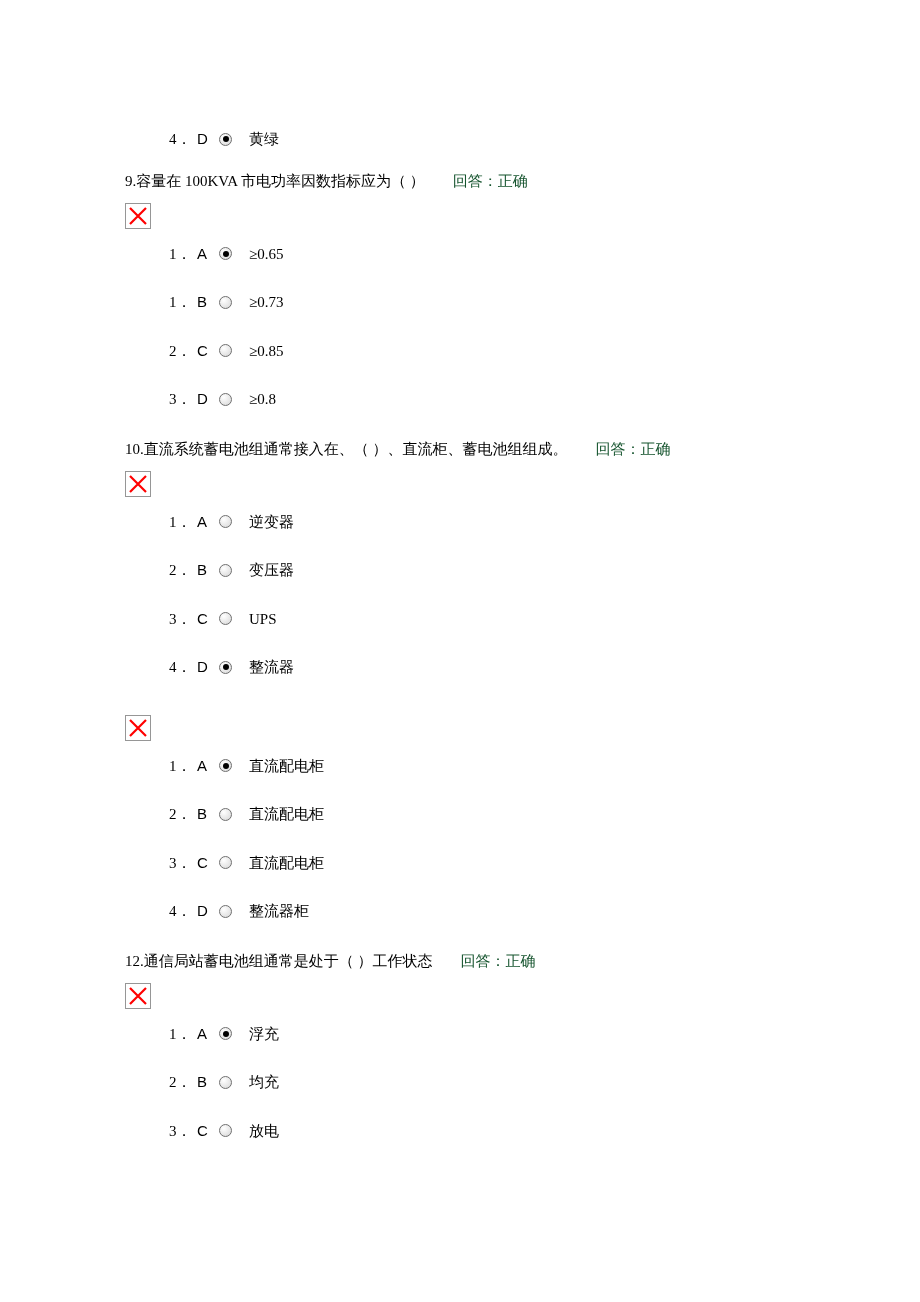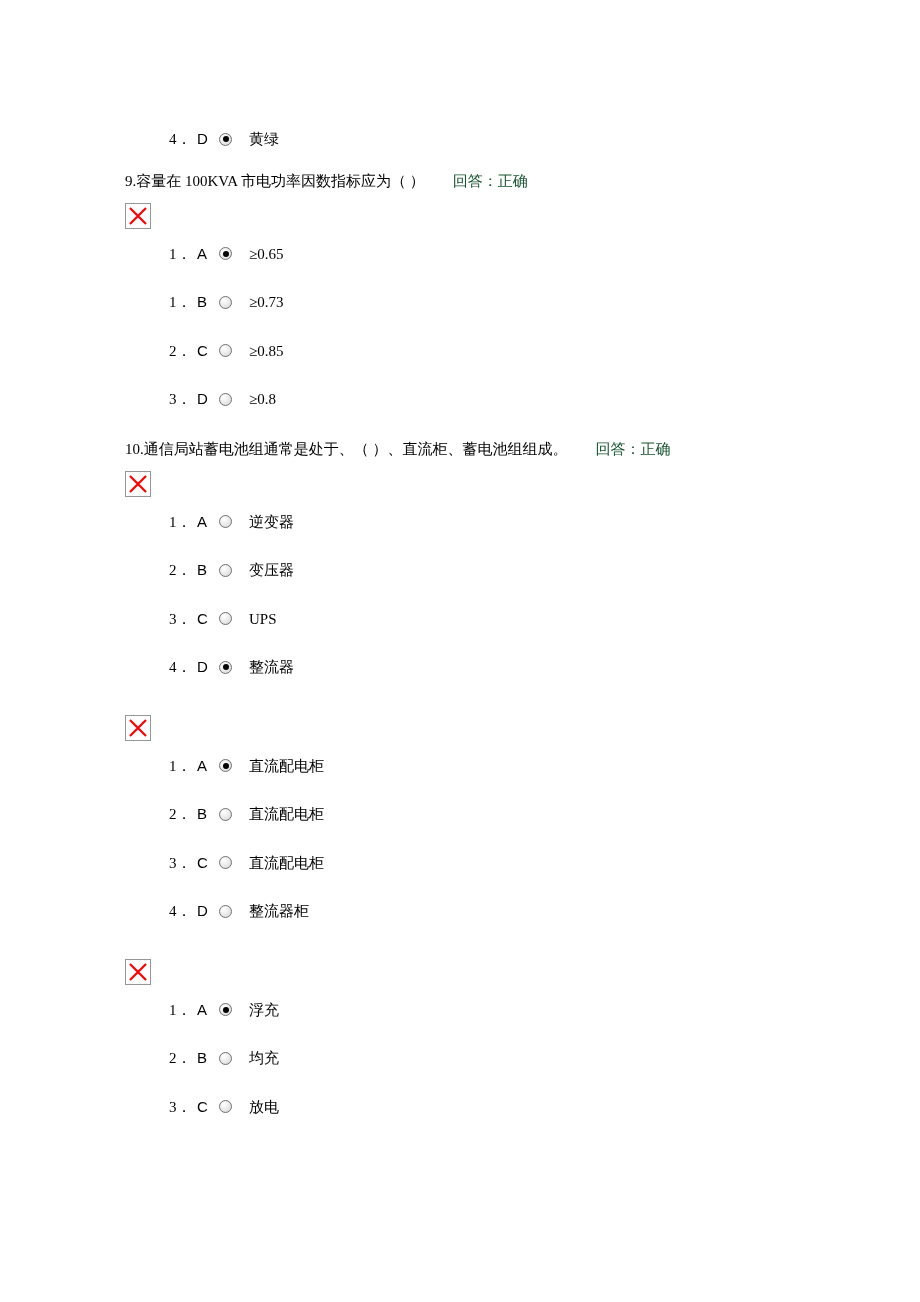--- a/index.html
+++ b/index.html
@@ -129,21 +129,21 @@
         </div>
         <div class="opt-row">
           <span class="opt-num">3．</span>
           <span class="opt-letter">D</span>
           <span class="radio-wrap">
             <span class="radio"></span>
           </span>
           <span class="opt-text">≥0.8</span>
         </div>
       </div></div>
-    <div class="question-block"><div><span class="q-number question-text">10.</span><span class="question-text">通信局站蓄电池组通常是处于、（ ）、直流柜、蓄电池组组成。</span><span class="feedback">回答：正确</span></div><div class="x-mark">
+    <div class="question-block"><div><span class="q-number question-text">10.</span><span class="question-text">直流系统蓄电池组通常接入在、（ ）、直流柜、蓄电池组组成。</span><span class="feedback">回答：正确</span></div><div class="x-mark">
         <svg width="20" height="20" viewBox="0 0 20 20">
           <path d="M2 2 L18 18 M18 2 L2 18" stroke="#ff0000" stroke-width="2.2" fill="none"></path>
         </svg>
       </div><div class="opts">
         <div class="opt-row">
           <span class="opt-num">1．</span>
           <span class="opt-letter">A</span>
           <span class="radio-wrap">
             <span class="radio"></span>
           </span>
@@ -205,21 +205,21 @@
         </div>
         <div class="opt-row">
           <span class="opt-num">4．</span>
           <span class="opt-letter">D</span>
           <span class="radio-wrap">
             <span class="radio"></span>
           </span>
           <span class="opt-text">整流器柜</span>
         </div>
       </div></div>
-    <div class="question-block"><div class="x-mark">
+    <div class="question-block"><div><span class="q-number question-text">12.</span><span class="question-text">通信局站蓄电池组通常是处于（ ）工作状态</span><span class="feedback">回答：正确</span></div><div class="x-mark">
         <svg width="20" height="20" viewBox="0 0 20 20">
           <path d="M2 2 L18 18 M18 2 L2 18" stroke="#ff0000" stroke-width="2.2" fill="none"></path>
         </svg>
       </div><div class="opts">
         <div class="opt-row">
           <span class="opt-num">1．</span>
           <span class="opt-letter">A</span>
           <span class="radio-wrap">
             <span class="radio selected"></span>
           </span>

